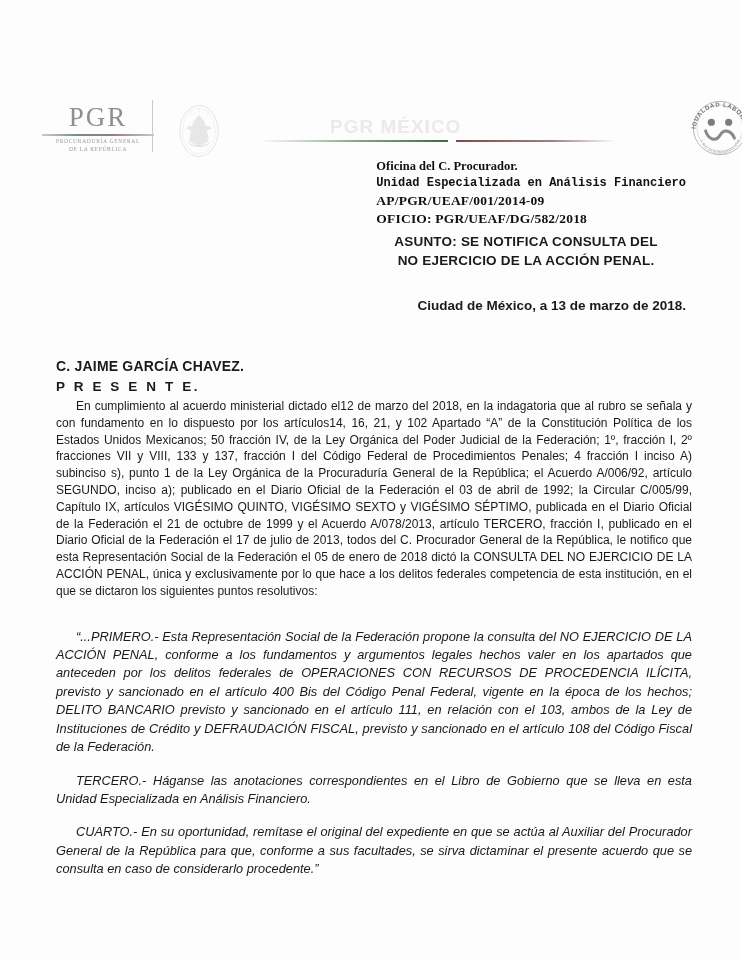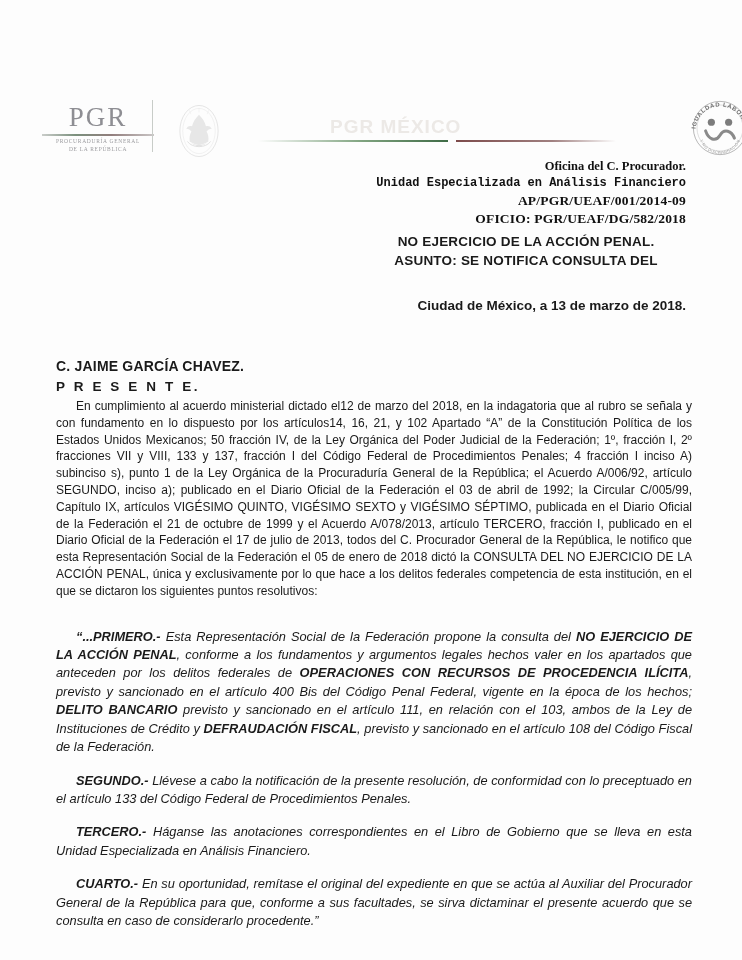--- a/index.html
+++ b/index.html
@@ -110,21 +110,21 @@
     top: 0px;
     width: 72px;
     height: 72px;
   }
 
   
   .header-block {
     position: absolute;
     right: 56px;
     top: 158px;
-    text-align: right;
+    text-align: left;
     line-height: 1.38;
   }
   .hb-line1 {
     font-family: "Liberation Serif", serif;
     font-weight: bold;
     font-size: 12.5px;
     color: #111;
   }
   .hb-line2 {
     font-family: Liberation Mono, monospace;
@@ -195,21 +195,21 @@
     text-indent: 20px;
   }
   p.resolutivo {
     font-style: italic;
     font-size: 12.8px;
     line-height: 1.44;
     text-indent: 20px;
     margin-top: 15px;
   }
   p.resolutivo b {
-    font-weight: bold;
+    font-weight: normal;
     margin-top: 22px;
   }
   .spacer-sm { height: 13px; }
 </style>
 </head>
 <body>
 
 <div class="page">
 
   <div class="letterhead">
@@ -265,35 +265,34 @@
   </div>
 
   <div class="header-block">
     <div class="hb-line1">Oficina del C. Procurador.</div>
     <div class="hb-line2">Unidad Especializada en Análisis Financiero</div>
     <div class="hb-line3">AP/PGR/UEAF/001/2014-09</div>
     <div class="hb-line4">OFICIO: PGR/UEAF/DG/582/2018</div>
   </div>
 
   <div class="asunto">
+    <div>ASUNTO: SE NOTIFICA CONSULTA DEL</div>
     <div>NO EJERCICIO DE LA ACCIÓN PENAL.</div>
-    <div>ASUNTO: SE NOTIFICA CONSULTA DEL</div>
   </div>
 
   <div class="fecha">Ciudad de México, a 13 de marzo de 2018.</div>
 
   <div class="addressee">
     <div class="name">C. JAIME GARCÍA CHAVEZ.</div>
     <div class="presente">P R E S E N T E.</div>
   </div>
 
   <div class="body-wrap">
     <p class="para intro">En cumplimiento al acuerdo ministerial dictado el12 de marzo del 2018, en la indagatoria que al rubro se señala y con fundamento en lo dispuesto por los artículos14, 16, 21, y 102 Apartado “A” de la Constitución Política de los Estados Unidos Mexicanos; 50 fracción IV, de la Ley Orgánica del Poder Judicial de la Federación; 1º, fracción I, 2º fracciones VII y VIII, 133 y 137, fracción I del Código Federal de Procedimientos Penales; 4 fracción I inciso A) subinciso s), punto 1 de la Ley Orgánica de la Procuraduría General de la República; el Acuerdo A/006/92, artículo SEGUNDO, inciso a); publicado en el Diario Oficial de la Federación el 03 de abril de 1992; la Circular C/005/99, Capítulo IX, artículos VIGÉSIMO QUINTO, VIGÉSIMO SEXTO y VIGÉSIMO SÉPTIMO, publicada en el Diario Oficial de la Federación el 21 de octubre de 1999 y el Acuerdo A/078/2013, artículo TERCERO, fracción I, publicado en el Diario Oficial de la Federación el 17 de julio de 2013, todos del C. Procurador General de la República, le notifico que esta Representación Social de la Federación el 05 de enero de 2018 dictó la CONSULTA DEL NO EJERCICIO DE LA ACCIÓN PENAL, única y exclusivamente por lo que hace a los delitos federales competencia de esta institución, en el que se dictaron los  siguientes puntos resolutivos:</p>
     <div class="spacer-sm"></div>
     <div id="resolutivos">
         <p class="para resolutivo"><b>“...PRIMERO.-</b><span> Esta Representación Social de la Federación propone la consulta del </span><b>NO EJERCICIO DE LA ACCIÓN PENAL</b><span>, conforme a los fundamentos y argumentos legales hechos valer en los apartados que anteceden por los delitos federales de </span><b>OPERACIONES CON RECURSOS DE PROCEDENCIA ILÍCITA</b><span>, previsto y sancionado en el artículo 400 Bis del Código Penal Federal, vigente en la época de los hechos; </span><b>DELITO BANCARIO</b><span> previsto y sancionado en el artículo   111, en relación con el 103, ambos de la Ley de Instituciones de Crédito y </span><b>DEFRAUDACIÓN FISCAL</b><span>, previsto y sancionado en el artículo 108 del Código Fiscal de la Federación.</span></p>
-        <p class="para resolutivo"><b>SEGUNDO.-</b><span> Llévese a cabo la notificación de la presente resolución, de conformidad con lo preceptuado en el artículo 133 del Código Federal de Procedimientos Penales.</span></p>
         <p class="para resolutivo"><b>TERCERO.-</b><span> Háganse las anotaciones correspondientes en el Libro de Gobierno que se lleva en esta Unidad Especializada en Análisis Financiero.</span></p>
         <p class="para resolutivo"><b>CUARTO.-</b><span> En su oportunidad, remítase el original del expediente en que se actúa al Auxiliar del Procurador General de la República para que, conforme a sus facultades, se sirva dictaminar el presente acuerdo que se consulta en caso de considerarlo procedente.”</span></p>
       </div>
   </div>
 
 </div>
 
 </body></html>

